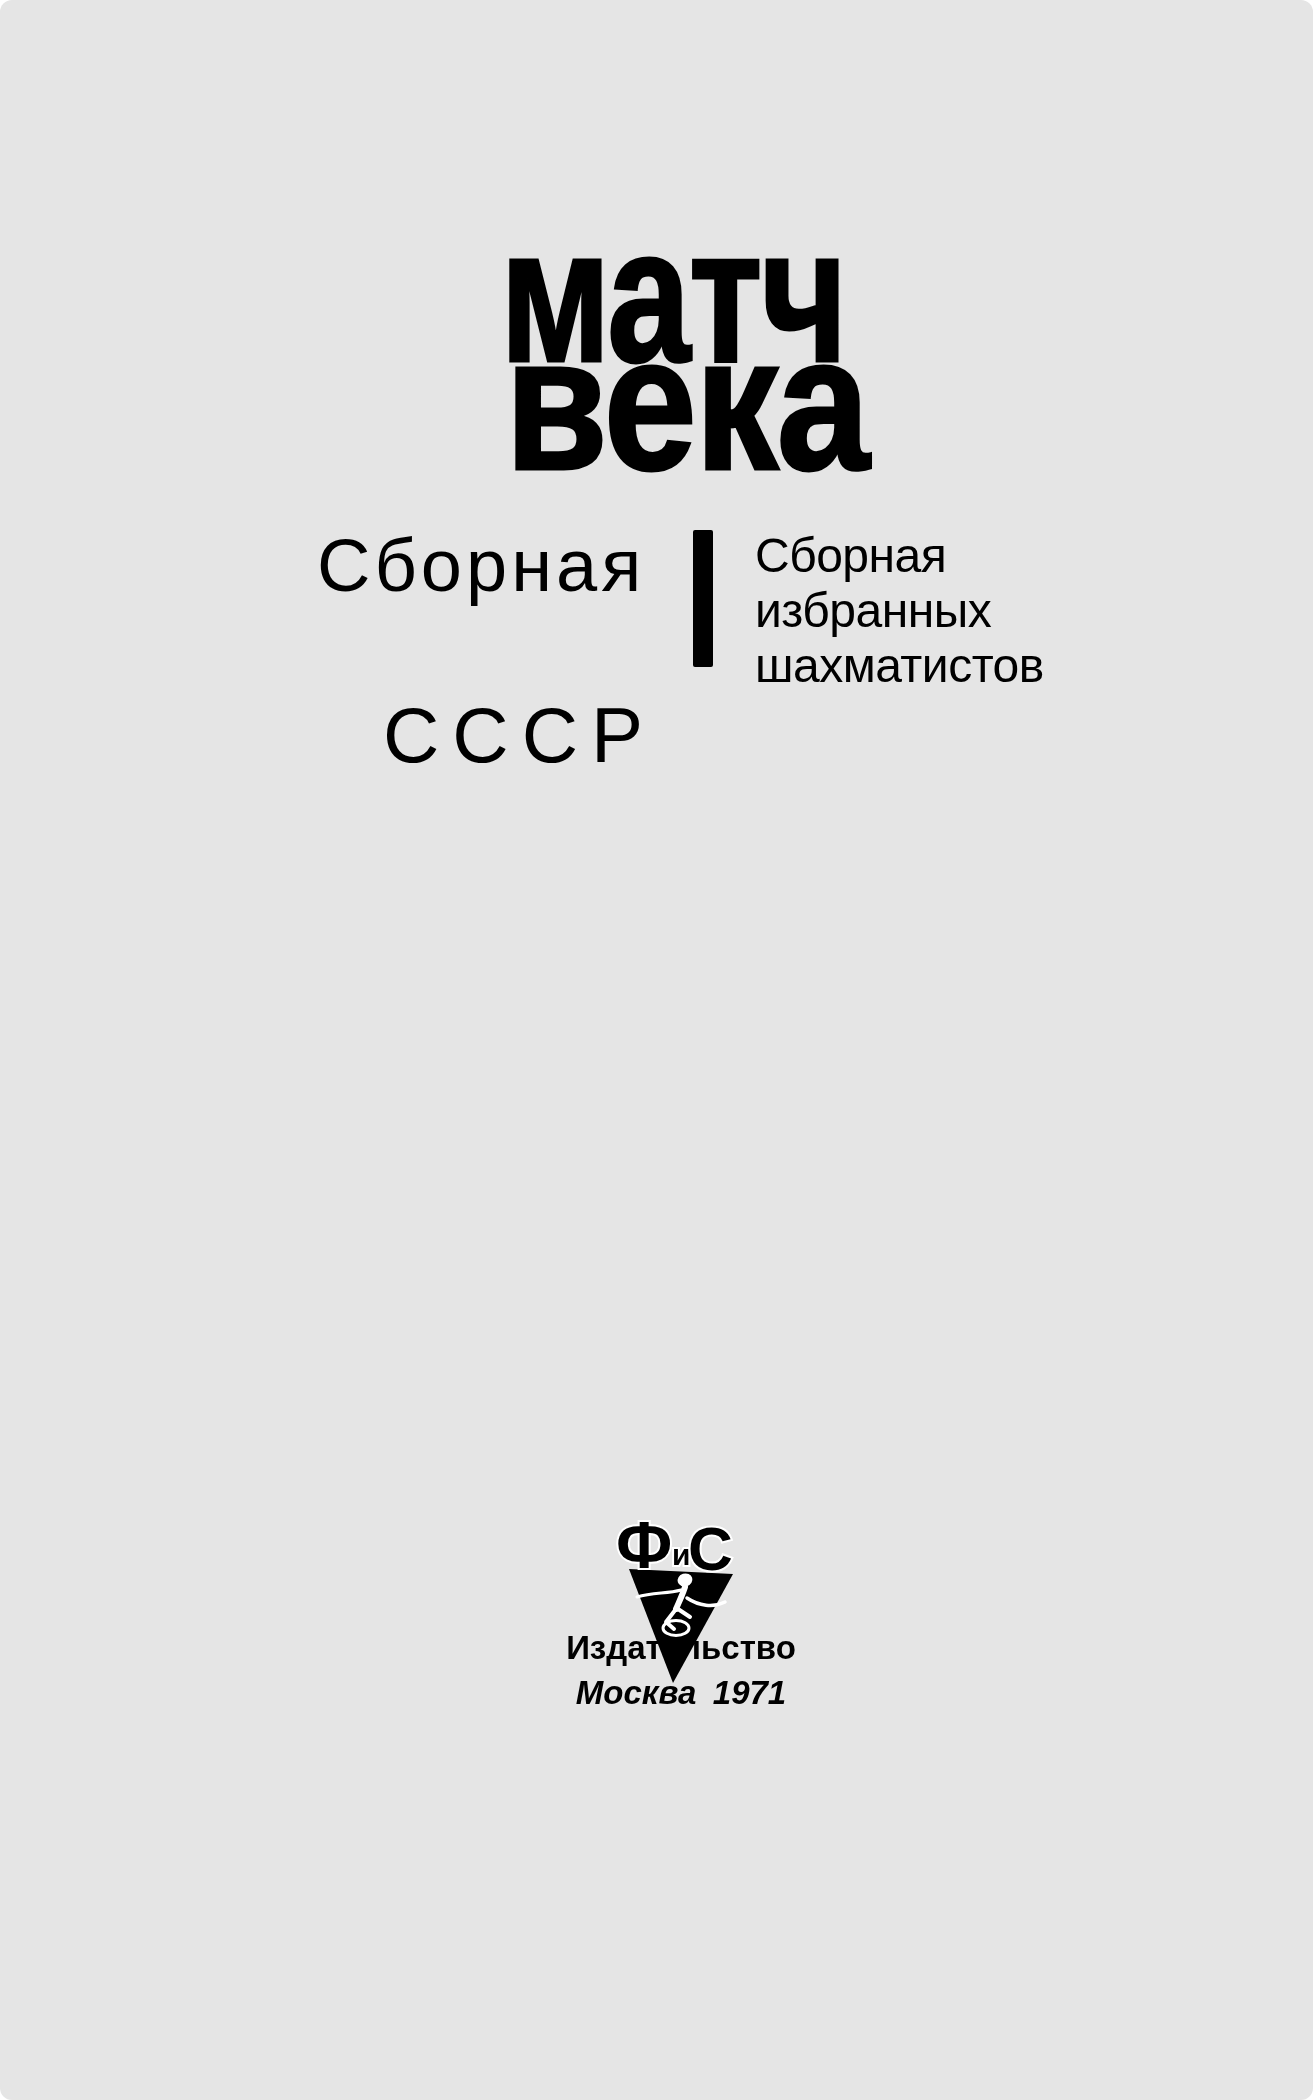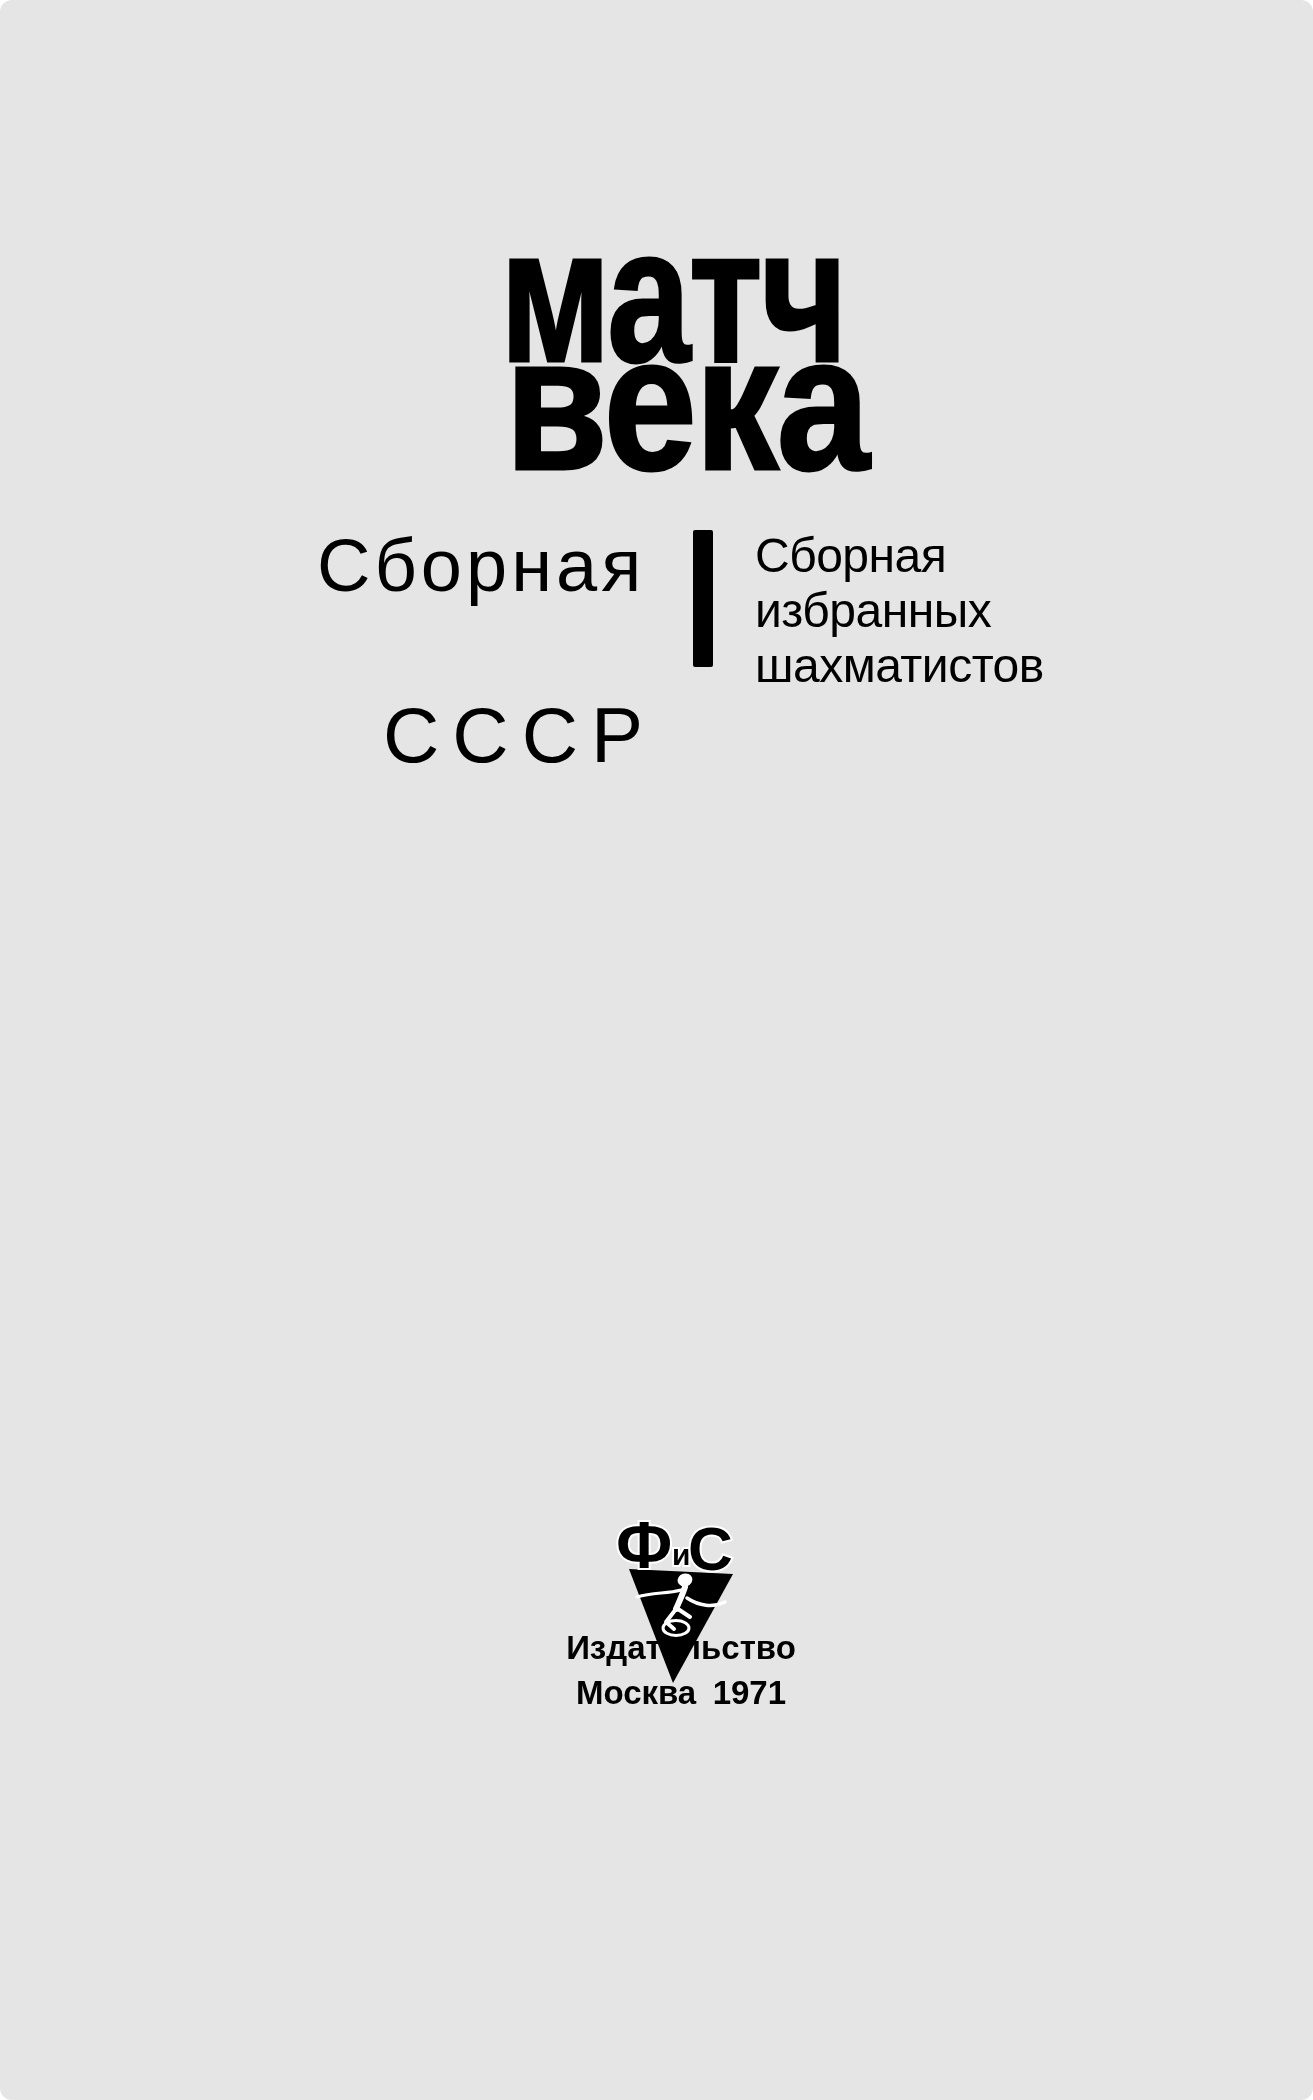--- a/index.html
+++ b/index.html
@@ -74,21 +74,21 @@
   
   #imprint {
     left: 406px; top: 1625px; width: 550px;
     text-align: center;
     font-size: 33px;
     font-weight: bold;
     line-height: 45px;
     white-space: nowrap;
   }
   #imprint-line-2 { word-spacing: 0.30em; }
-  #imprint-line-3 { word-spacing: 0.22em; }
+  #imprint-line-3 { word-spacing: 0.22em; font-style: italic; }
 </style>
 </head>
 <body>
 
 <div id="page">
 
   <div class="abs title-line" id="title-line-1">матч</div>
   <div class="abs title-line" id="title-line-2">века</div>
 
   <div class="abs" id="left-line-1">Сборная</div>

